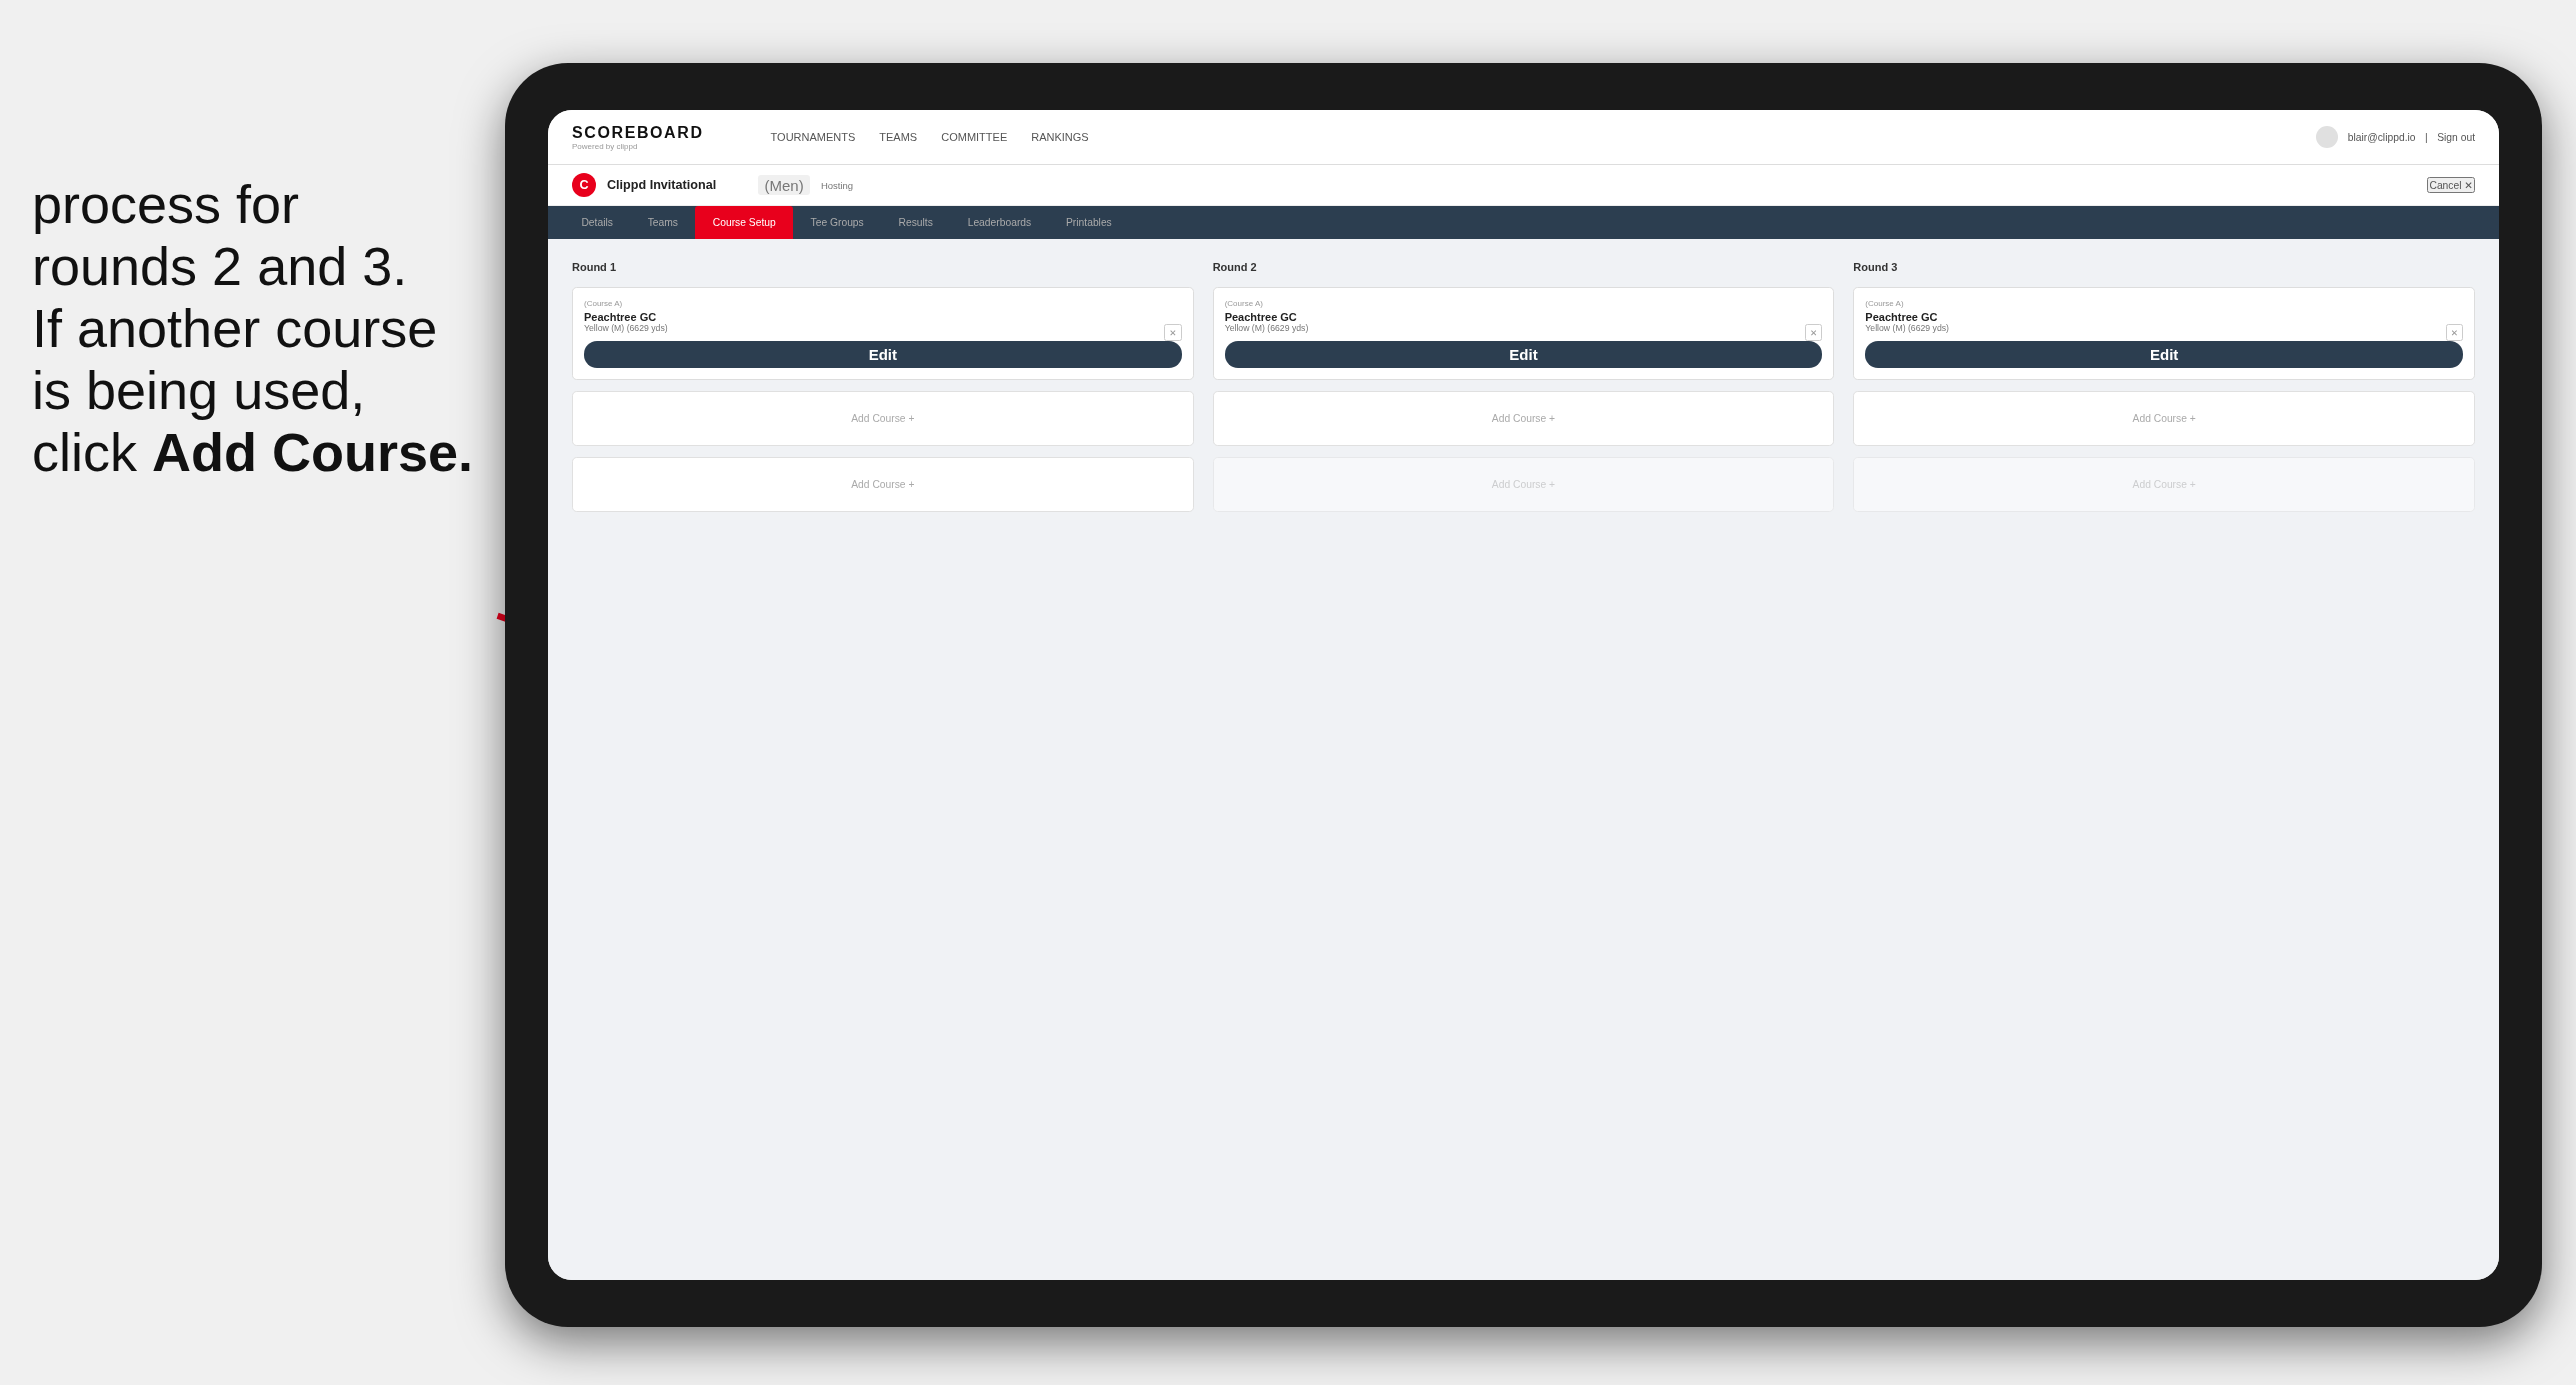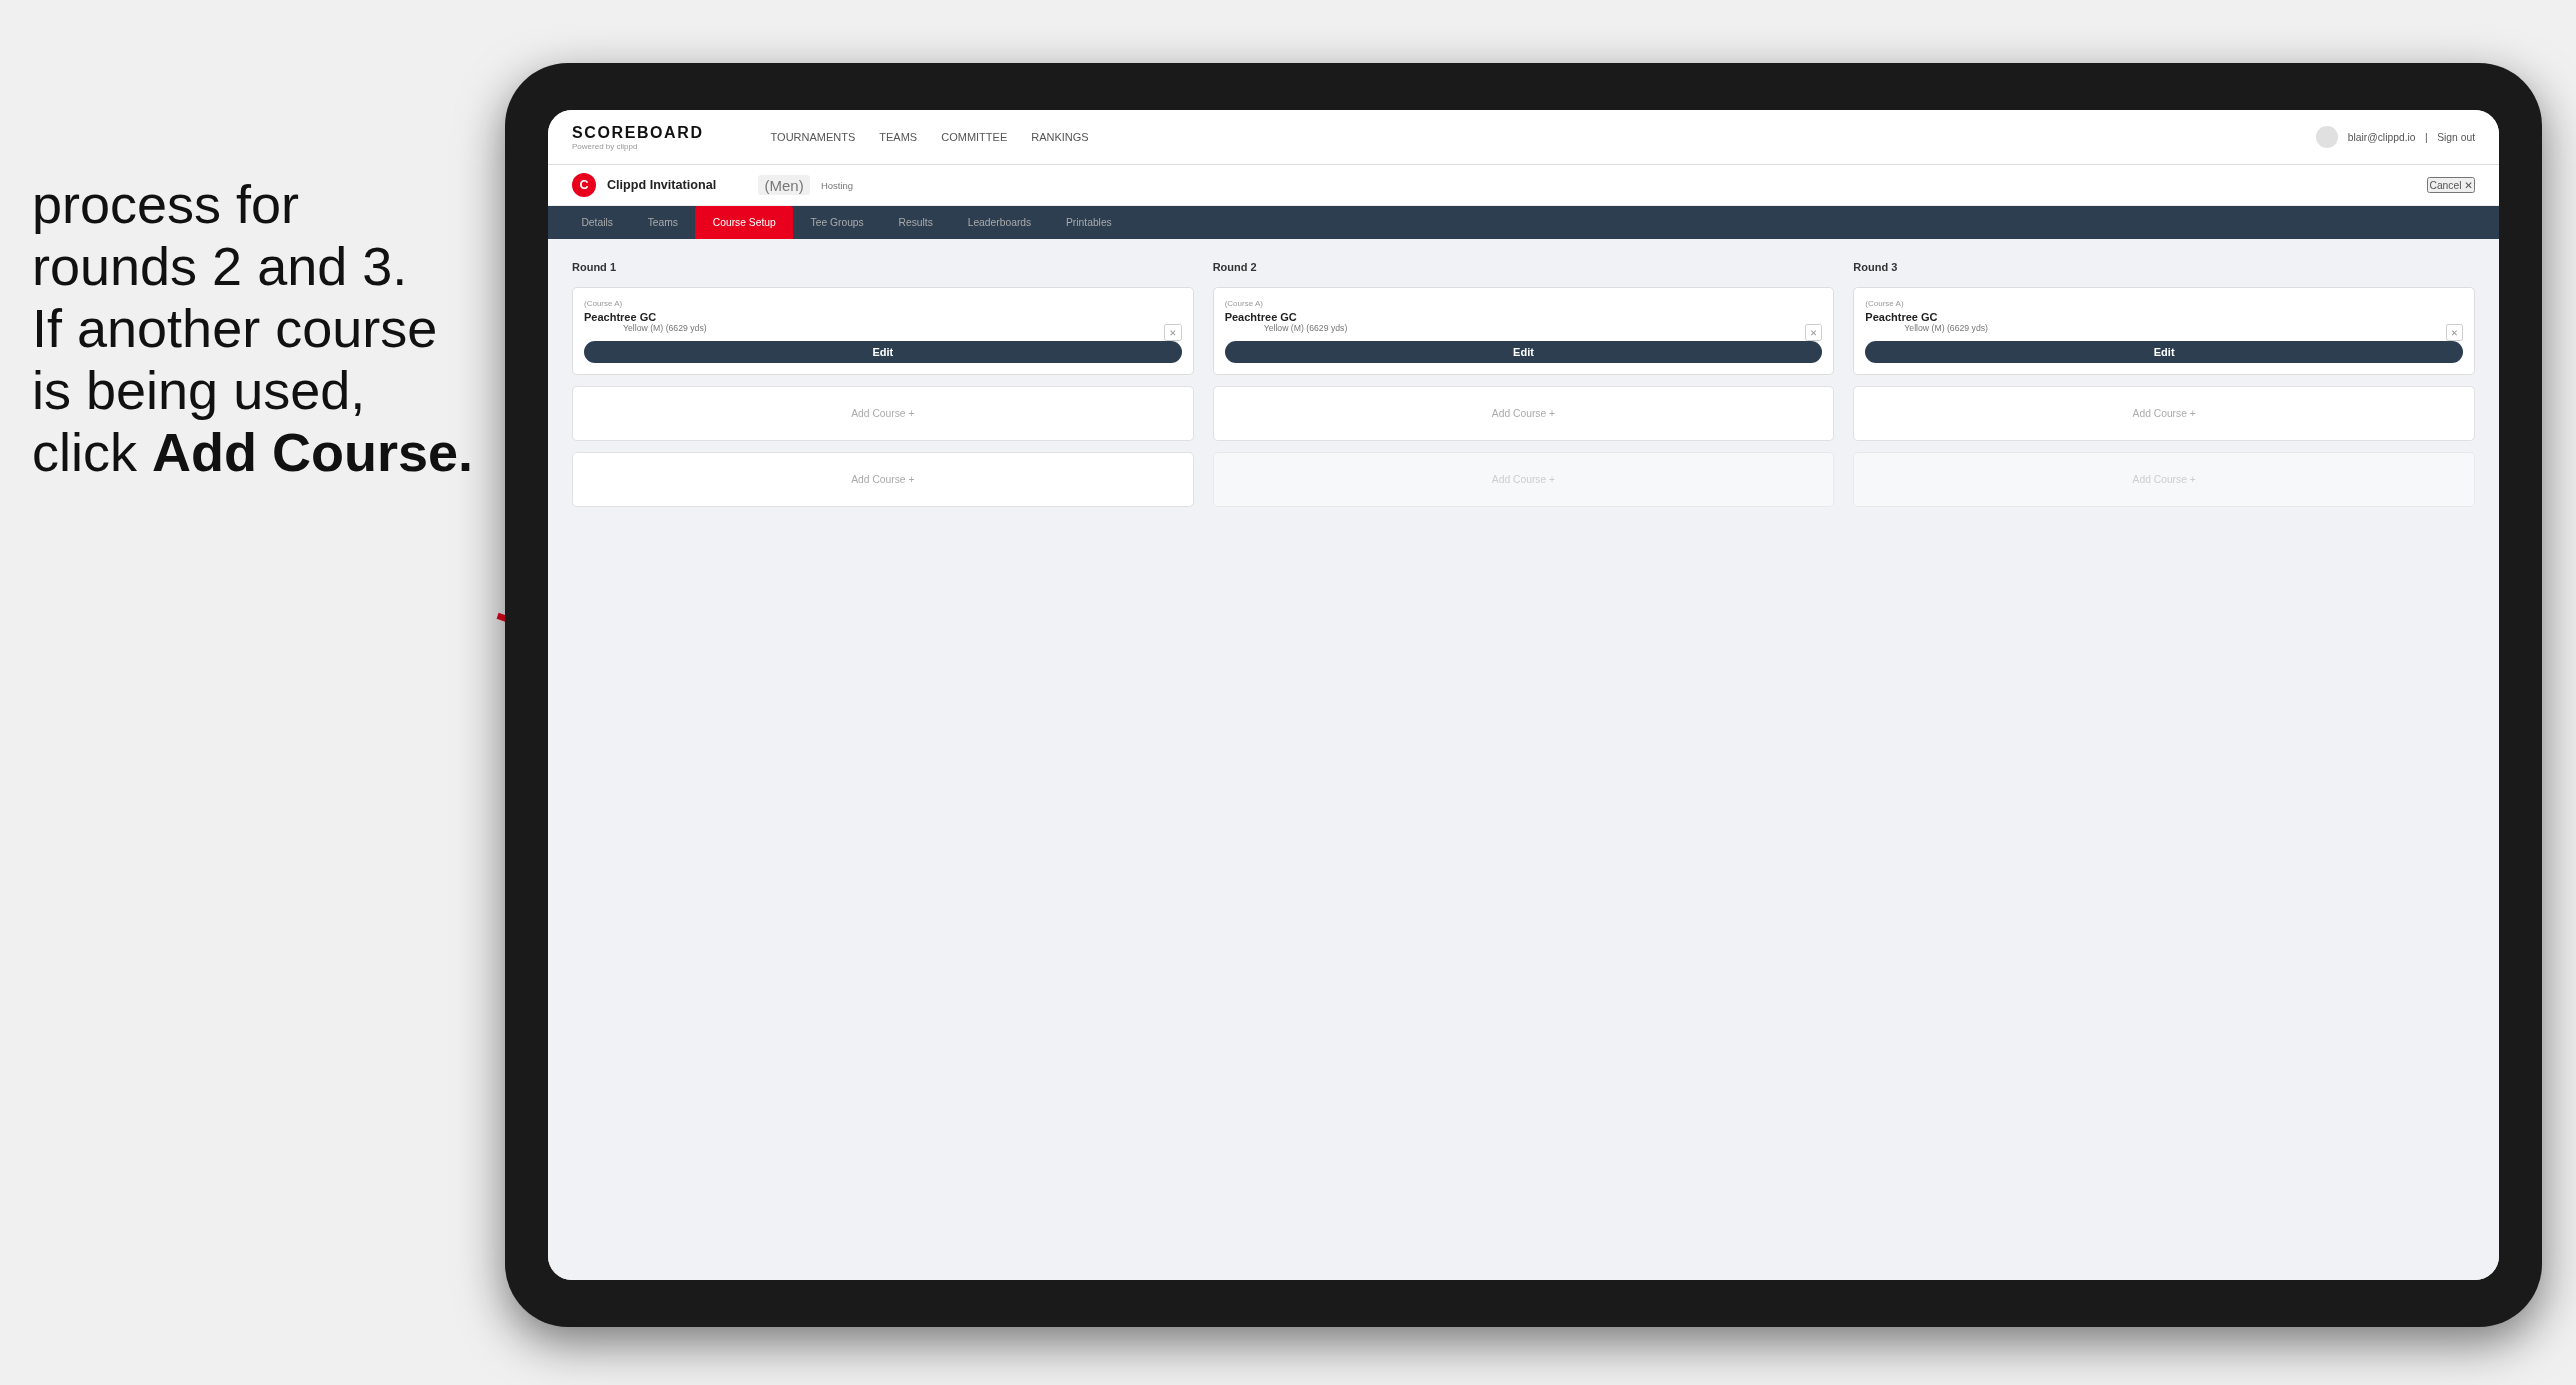--- a/index.html
+++ b/index.html
@@ -231,30 +231,29 @@
     }
     .course-name {
       font-size: 11px;
       font-weight: 700;
       color: #222;
     }
     .course-details {
       font-size: 8.7px;
       color: #777;
       margin-bottom: 8px;
-      margin-left: 39px;
     }
     .edit-btn {
       width: 100%;
       background: #2c3e50;
       color: #fff;
       border: none;
       padding: 5px;
       border-radius: 13px;
-      font-size: 11px;
+      font-size: 15px;
       cursor: pointer;
       font-weight: 600;
     }
 
     .course-card-header {
       display: flex;
       justify-content: space-between;
       align-items: flex-end;
     }
     .delete-icon {

